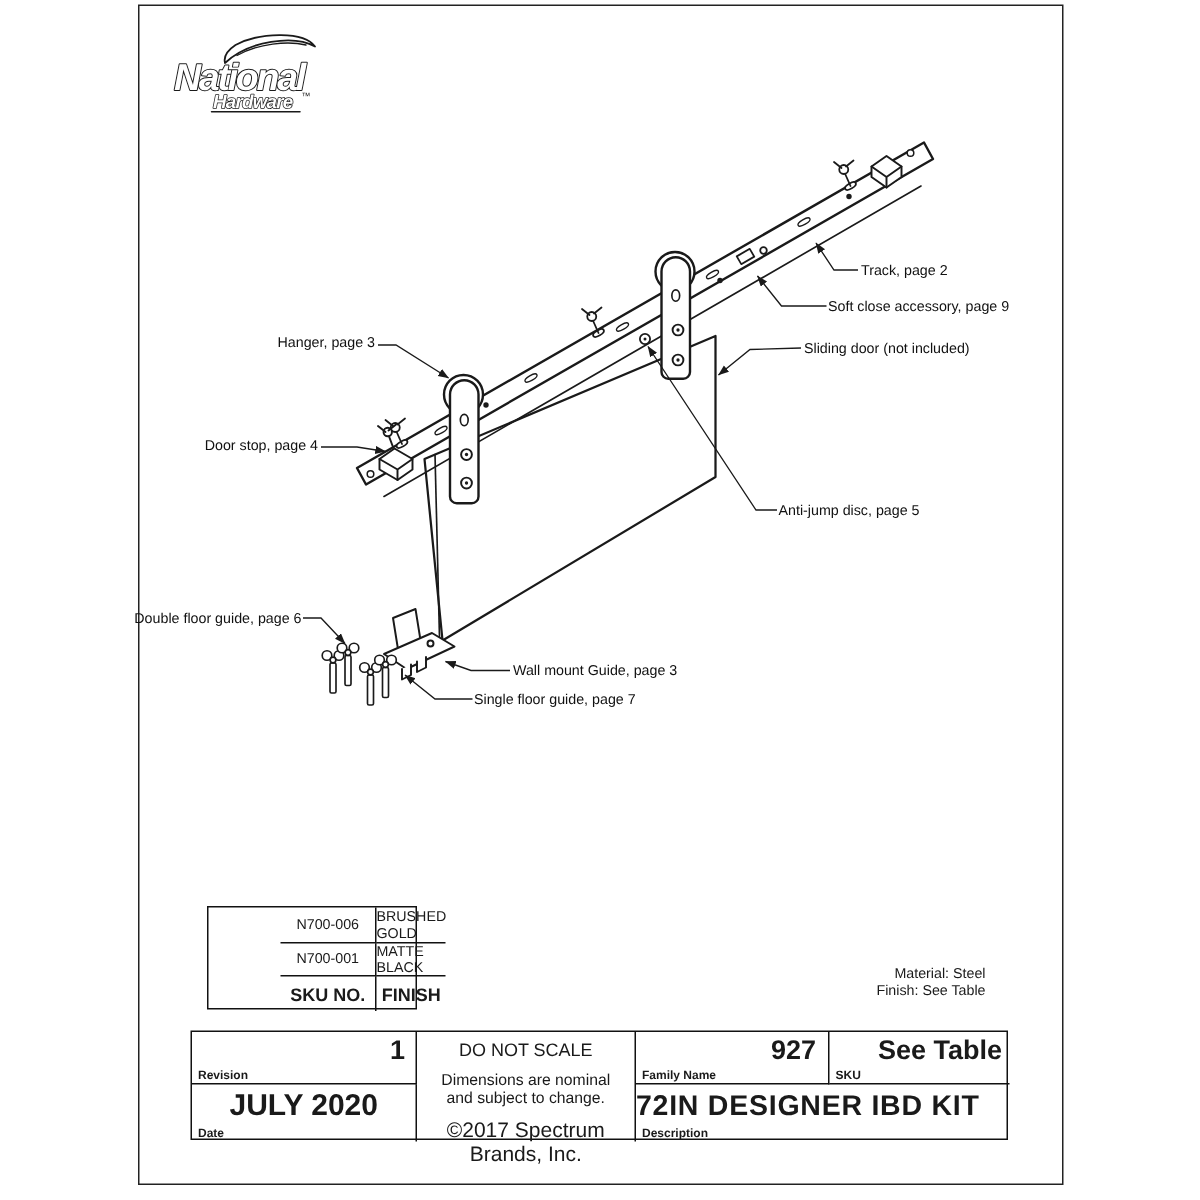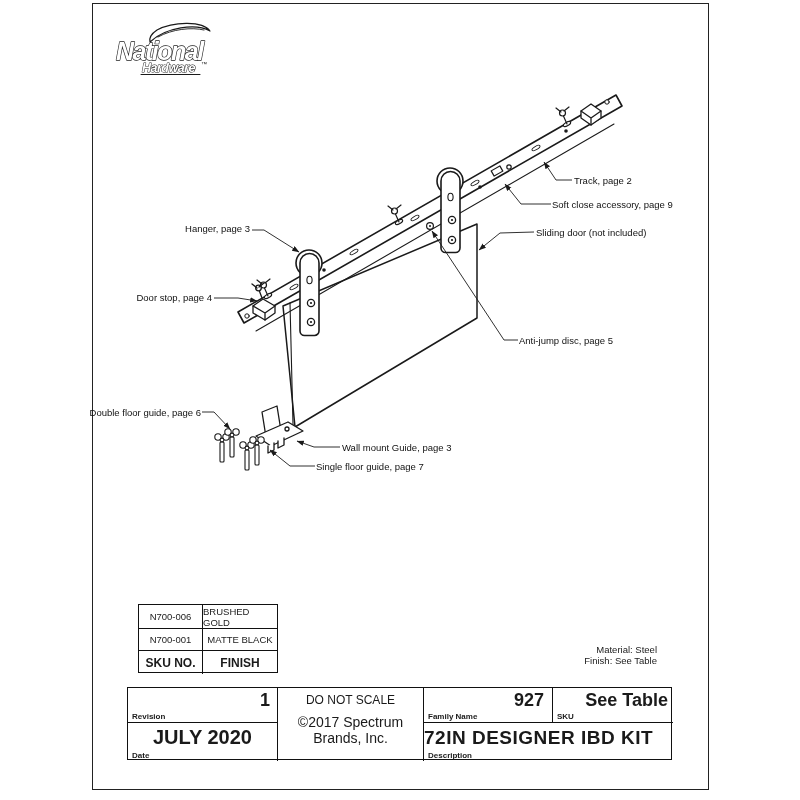--- a/index.html
+++ b/index.html
@@ -17,21 +17,21 @@
   
   .callout {
     position: absolute; font-size: 9.5px; line-height: 11px; color: #111;
     white-space: nowrap;
   }
 
   
   .finish-table {
     position: absolute; left: 138px; top: 604px; width: 140px; height: 69px;
     border: 1.3px solid #111; display: grid;
-    grid-template-columns: 64px 1fr; grid-template-rows: 24px 22px 23px;
+    grid-template-columns: 64px 1fr; grid-template-rows: 24px 22px 23px; padding-left: 48px;
   }
   .finish-table .cell {
     display: flex; align-items: center; justify-content: center;
     font-size: 9.5px; border-right: 1.1px solid #111; border-bottom: 1.1px solid #111;
   }
   .finish-table .cell.last-col { border-right: none; }
   .finish-table .cell.last-row { border-bottom: none; }
   .finish-table .cell.hdr { font-weight: bold; font-size: 12px; }
 
   .material-note {
@@ -239,20 +239,24 @@
   <div class="tb-cell c1a">
     <div class="tb-value-big rev-val">1</div>
     <div class="tb-label">Revision</div>
   </div>
   <div class="tb-cell c1b">
     <div class="date-val">JULY 2020</div>
     <div class="tb-label">Date</div>
   </div>
   <div class="tb-cell c2">
     <div class="c2-line1">DO NOT SCALE</div>
+    <div class="c2-line2">
+      <div>Dimensions are nominal</div>
+      <div>and subject to change.</div>
+    </div>
     <div class="c2-line3">©2017 Spectrum Brands, Inc.</div>
   </div>
   <div class="tb-cell c3a">
     <div class="tb-value-big fam-val">927</div>
     <div class="tb-label">Family Name</div>
   </div>
   <div class="tb-cell c3b">
     <div class="tb-value-big sku-val">See Table</div>
     <div class="tb-label">SKU</div>
   </div>

